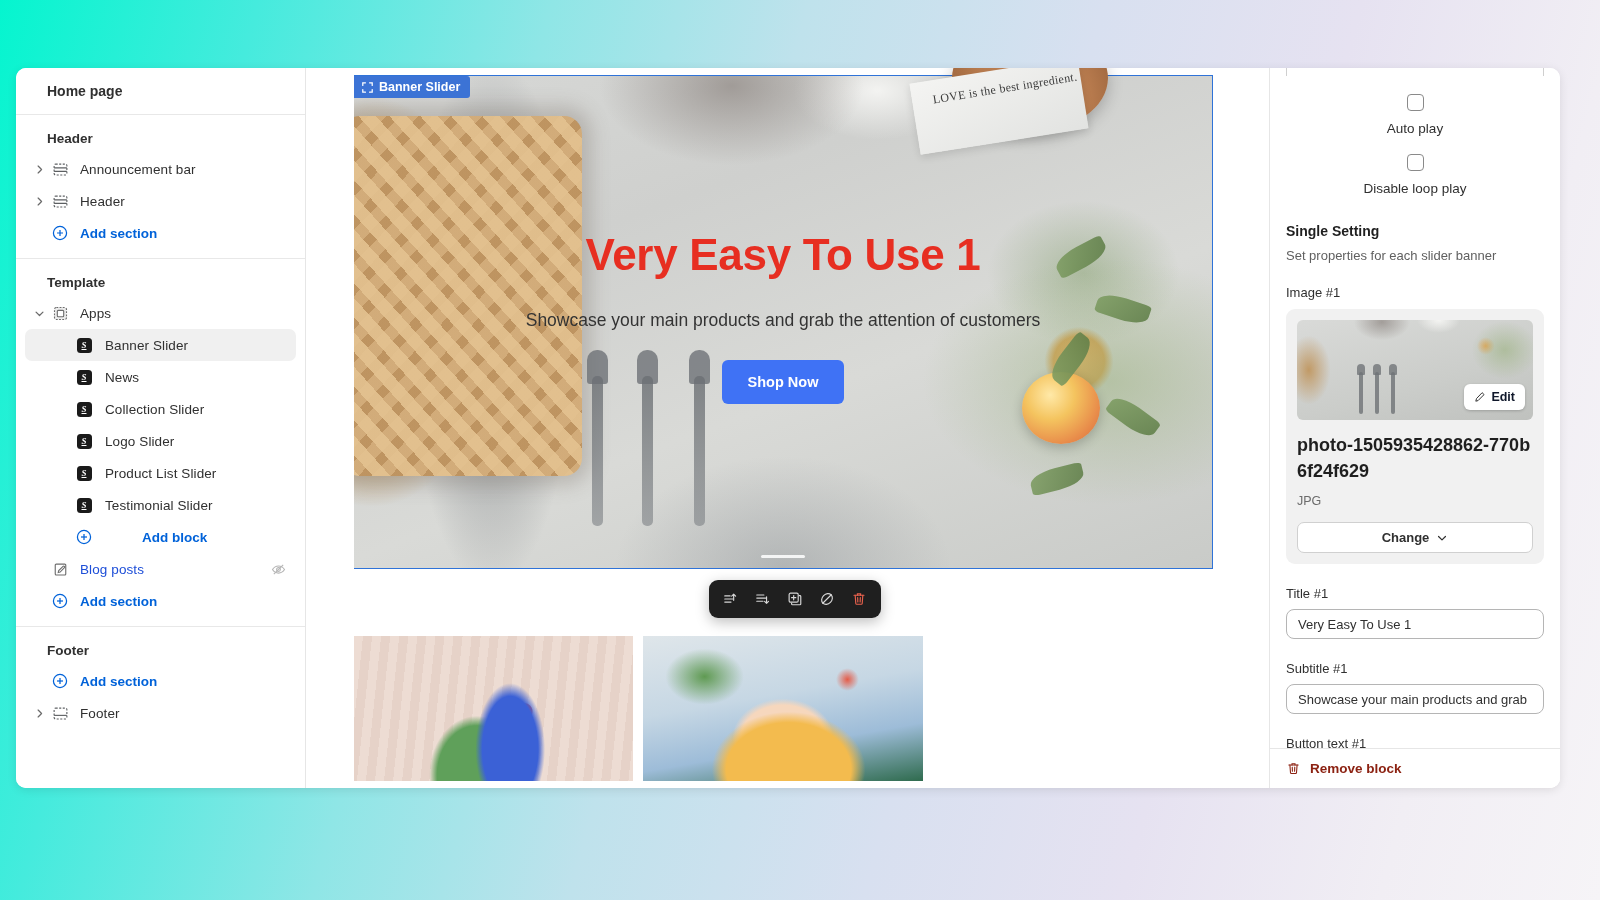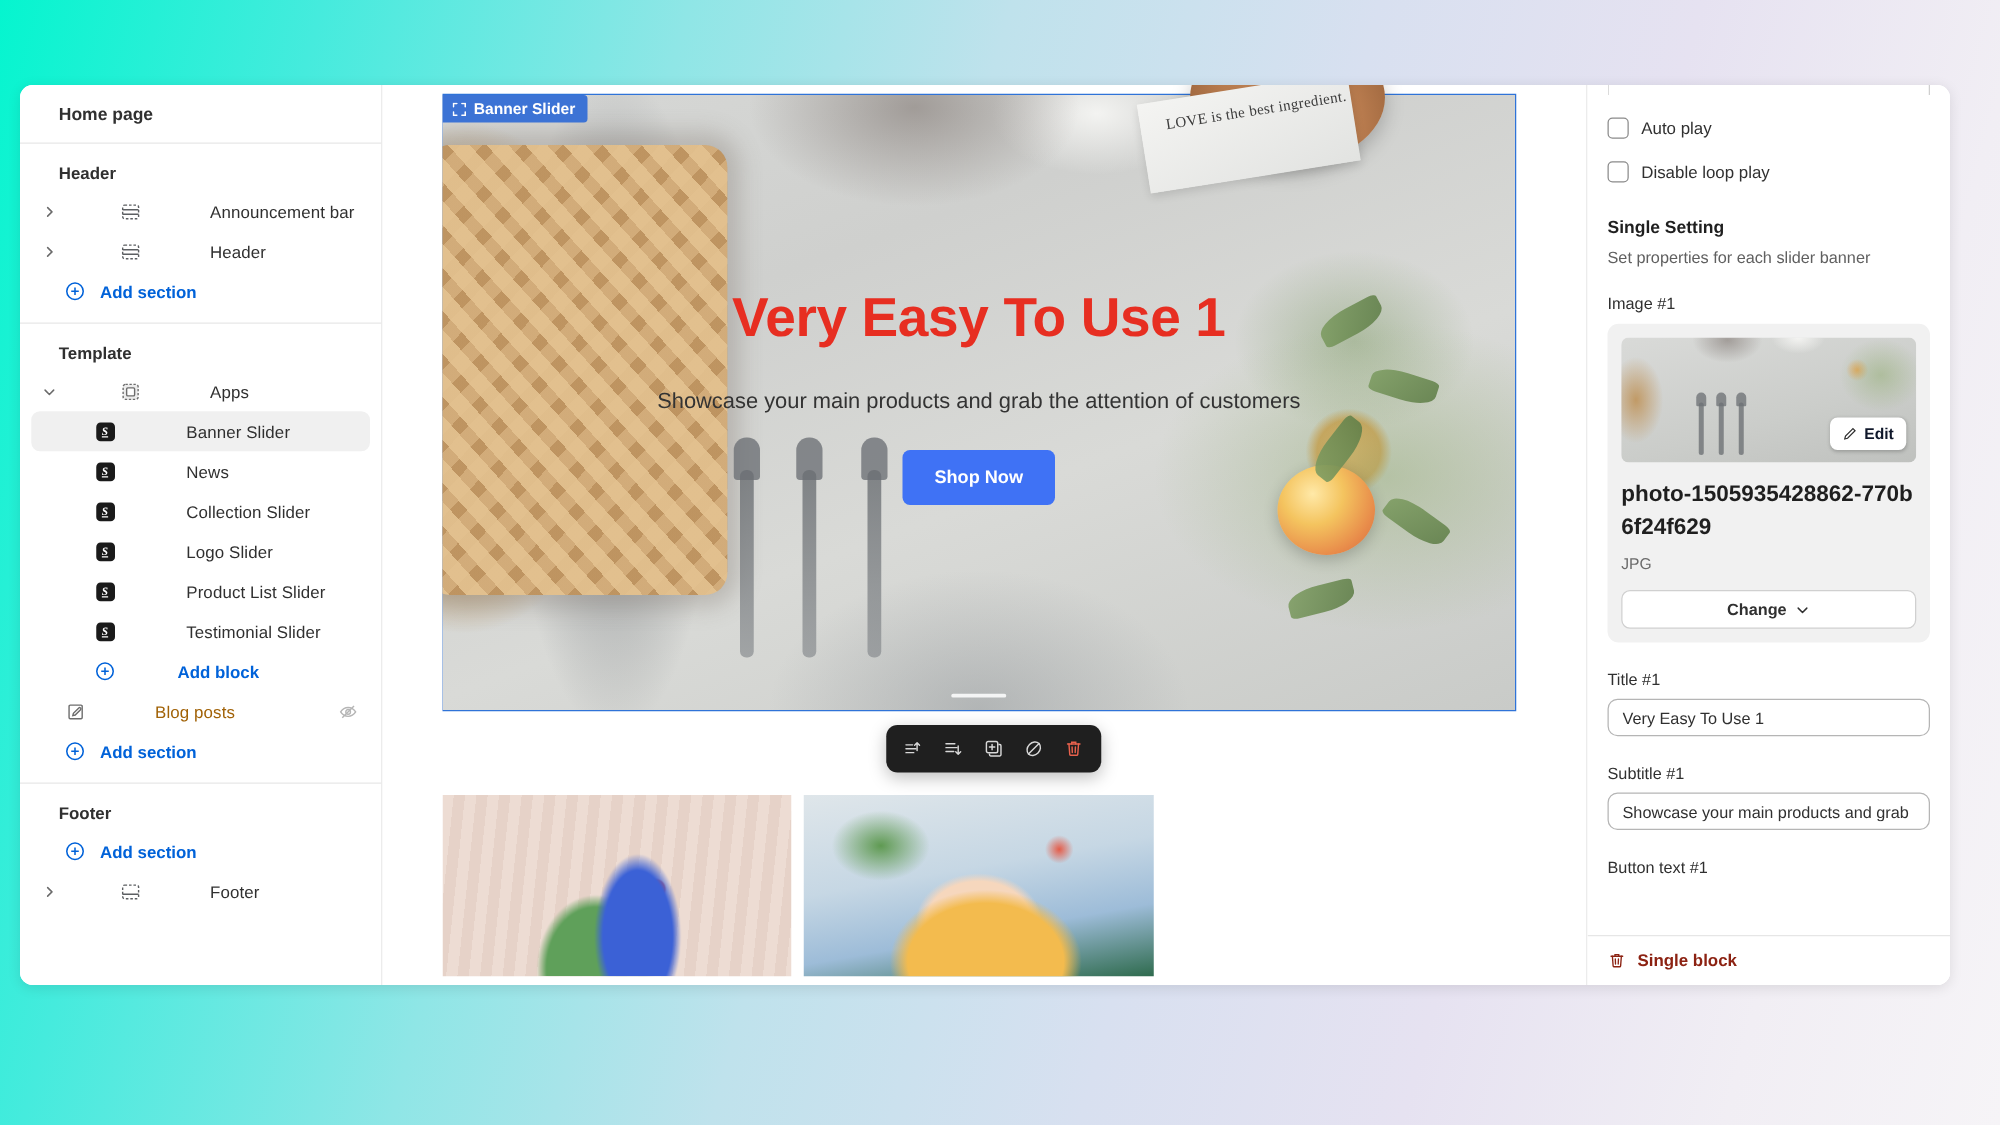--- a/index.html
+++ b/index.html
@@ -31,34 +31,33 @@
   }
   .sb-group{ padding:9px 0 9px 0; border-bottom:1px solid #e8e8e8; }
   .sb-group.last{ border-bottom:none; }
   .sb-grouphead{
     padding:7px 0 7px 31px; font-weight:650; font-size:13.5px; color:#303030;
   }
   .sb-row{
     display:flex; align-items:center; height:32px;
     margin:0 9px; padding-left:4px; border-radius:7px; cursor:pointer;
     position:relative;
-    gap:44px;
   }
   .sb-row.selected{ background:#f0f0f0; }
   .sb-caret{
     width:20px; flex:0 0 20px; display:flex; align-items:center; justify-content:center;
     color:#6b6b6b;
   }
   .sb-caret svg{ display:block; }
   .sb-ico{
     width:22px; flex:0 0 22px; display:flex; align-items:center; justify-content:center;
     margin-right:9px; color:#5c5f62;
   }
   .sb-label{ font-size:13.5px; color:#303030; letter-spacing:.1px; }
-  .sb-label.muted{ color:#a16207;text-align:center; }
+  .sb-label.muted{ color:#1d4ed8;text-align:center; }
   .sb-eye{ margin-left:auto; margin-right:10px; color:#b5b5b5; display:flex; }
 
   .app-badge{
     width:15px;height:15px;border-radius:3.5px;background:#1a1a1a;
     display:flex;align-items:center;justify-content:center;
     color:#fff;font-size:9px;font-weight:700;font-family:"Liberation Serif",serif;
     line-height:1;
   }
   .app-badge i{ font-style:italic; text-decoration:underline; }
 
@@ -234,21 +233,21 @@
     width:290px; flex:0 0 290px; height:100%;
     background:#fff; position:relative; overflow:hidden;
     font-size:13px; color:#303030;
   }
   #rp-scroll{ position:absolute; inset:0 0 40px 0; overflow:hidden; padding:0 16px; }
   .rp-cutinput{
     margin-top:-12px; height:20px; border:1px solid #cfcfcf; border-bottom:none;
     border-radius:8px 8px 0 0; background:#fff;
   }
   .rp-check{
-    display:flex; align-items:center; gap:10px; margin-top:18px; cursor:pointer;
+    display:flex; align-items:center; gap:10px; margin-top:18px; cursor:pointer;flex-direction:column;
   }
   .cbox{
     width:17px;height:17px;border:1.5px solid #8a8a8a;border-radius:4px;background:#fff;flex:0 0 17px;
   }
   .rp-check span{ font-size:13.5px; color:#303030; }
   .rp-h{ margin-top:27px; font-size:14px; font-weight:700; color:#1f1f1f; }
   .rp-sub{ margin-top:9px; font-size:13px; color:#606060; }
   .rp-lab{ margin-top:22px; font-size:13px; color:#303030; }
 
   #image-card{
@@ -636,16 +635,16 @@
     <div id="rp-footer">
       <span class="tr">
         <svg width="15" height="15" viewBox="0 0 18 18" fill="none" stroke="currentColor" stroke-width="1.3" stroke-linecap="round">
             <path d="M3.4 4.8h11.2"></path>
             <path d="M7.2 4.8V3.2h3.6v1.6"></path>
             <path d="M4.7 4.8l.7 9.2a1 1 0 0 0 1 .9h5.2a1 1 0 0 0 1-.9l.7-9.2"></path>
             <line x1="7.5" y1="7.4" x2="7.7" y2="12.3"></line>
             <line x1="10.5" y1="7.4" x2="10.3" y2="12.3"></line>
           </svg>
       </span>
-      <span>Single block</span>
+      <span>Remove block</span>
     </div>
   </div>
 </div>
 
 </body></html>

